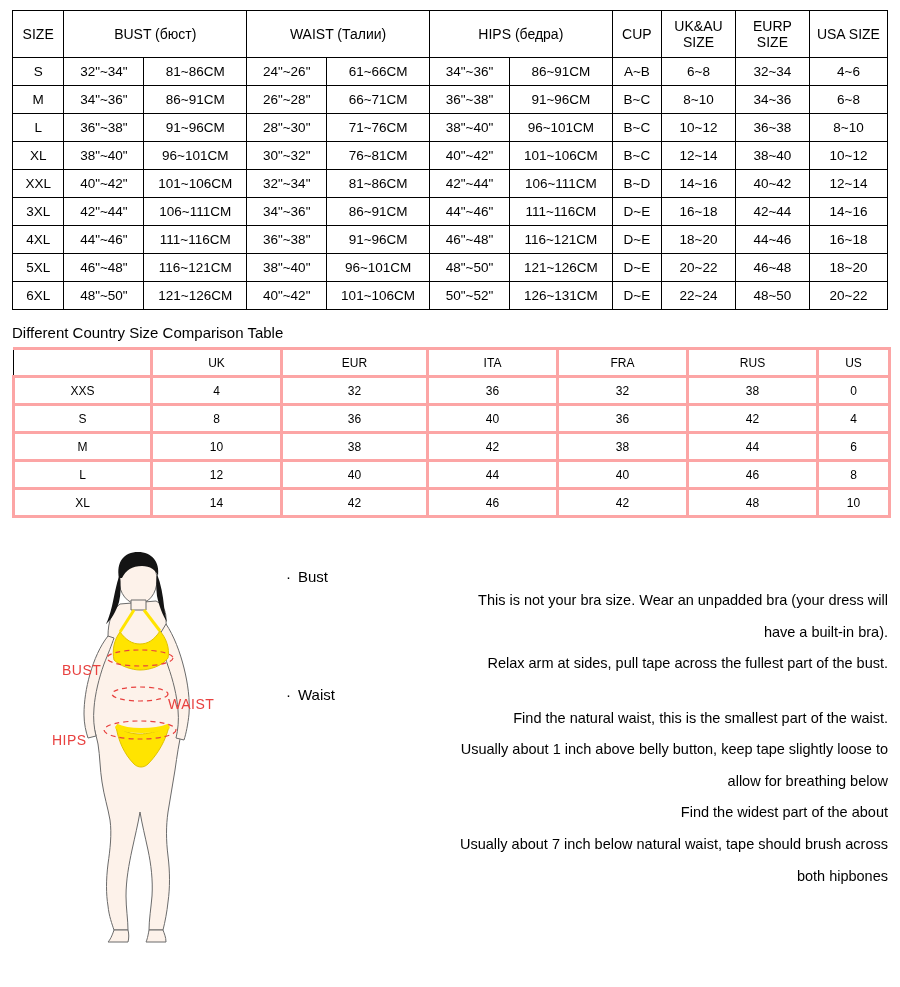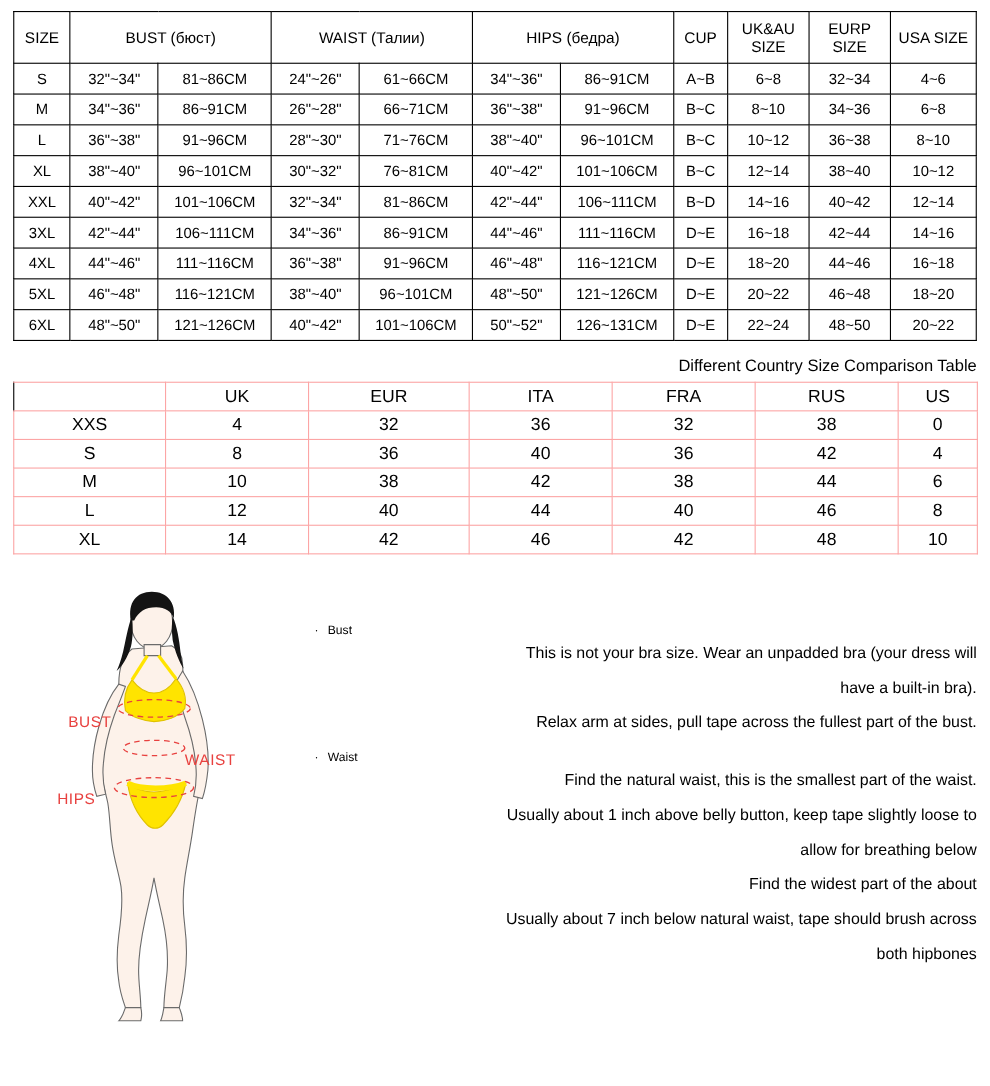--- a/index.html
+++ b/index.html
@@ -54,36 +54,36 @@
   col.c-size { width: 50px; }
   col.c-in   { width: 78px; }
   col.c-cm   { width: 100px; }
   col.c-cup  { width: 48px; }
   col.c-ukau { width: 72px; }
   col.c-eurp { width: 72px; }
   col.c-usa  { width: 76px; }
 
   
   .comp-title {
-    text-align: right;
+    text-align: left;
     font-size: 15px;
     margin: 14px 0 6px 0;
   }
   table.comptable {
     border-collapse: collapse;
     width: 876px;
     table-layout: fixed;
     margin: 0 auto;
   }
   table.comptable th,
   table.comptable td {
-    border: 1px solid #fca5a5;
+    border: 3px solid #fca5a5;
     text-align: center;
     vertical-align: middle;
-    font-size: 16px;
+    font-size: 12px;
     height: 23px;
     font-weight: normal;
   }
   table.comptable thead th.blank {
     border-left: 1px solid #000;
   }
 
   
   .bottom {
     display: flex;
@@ -95,22 +95,22 @@
     flex: 0 0 262px;
     position: relative;
     height: 400px;
   }
   .notes {
     flex: 1;
     padding-top: 22px;
     padding-left: 6px;
   }
   .note-head {
-    font-size: 11px;
-    margin: 15px 0 6px 0;
+    font-size: 15px;
+    margin: 2px 0 6px 0;
     padding-left: 2px;
   }
   .note-line {
     font-size: 14.5px;
     margin: 0 0 12px 0;
     padding-left: 50px;
     line-height: 1.35;
     text-align: right;
   }
   .bullet {

